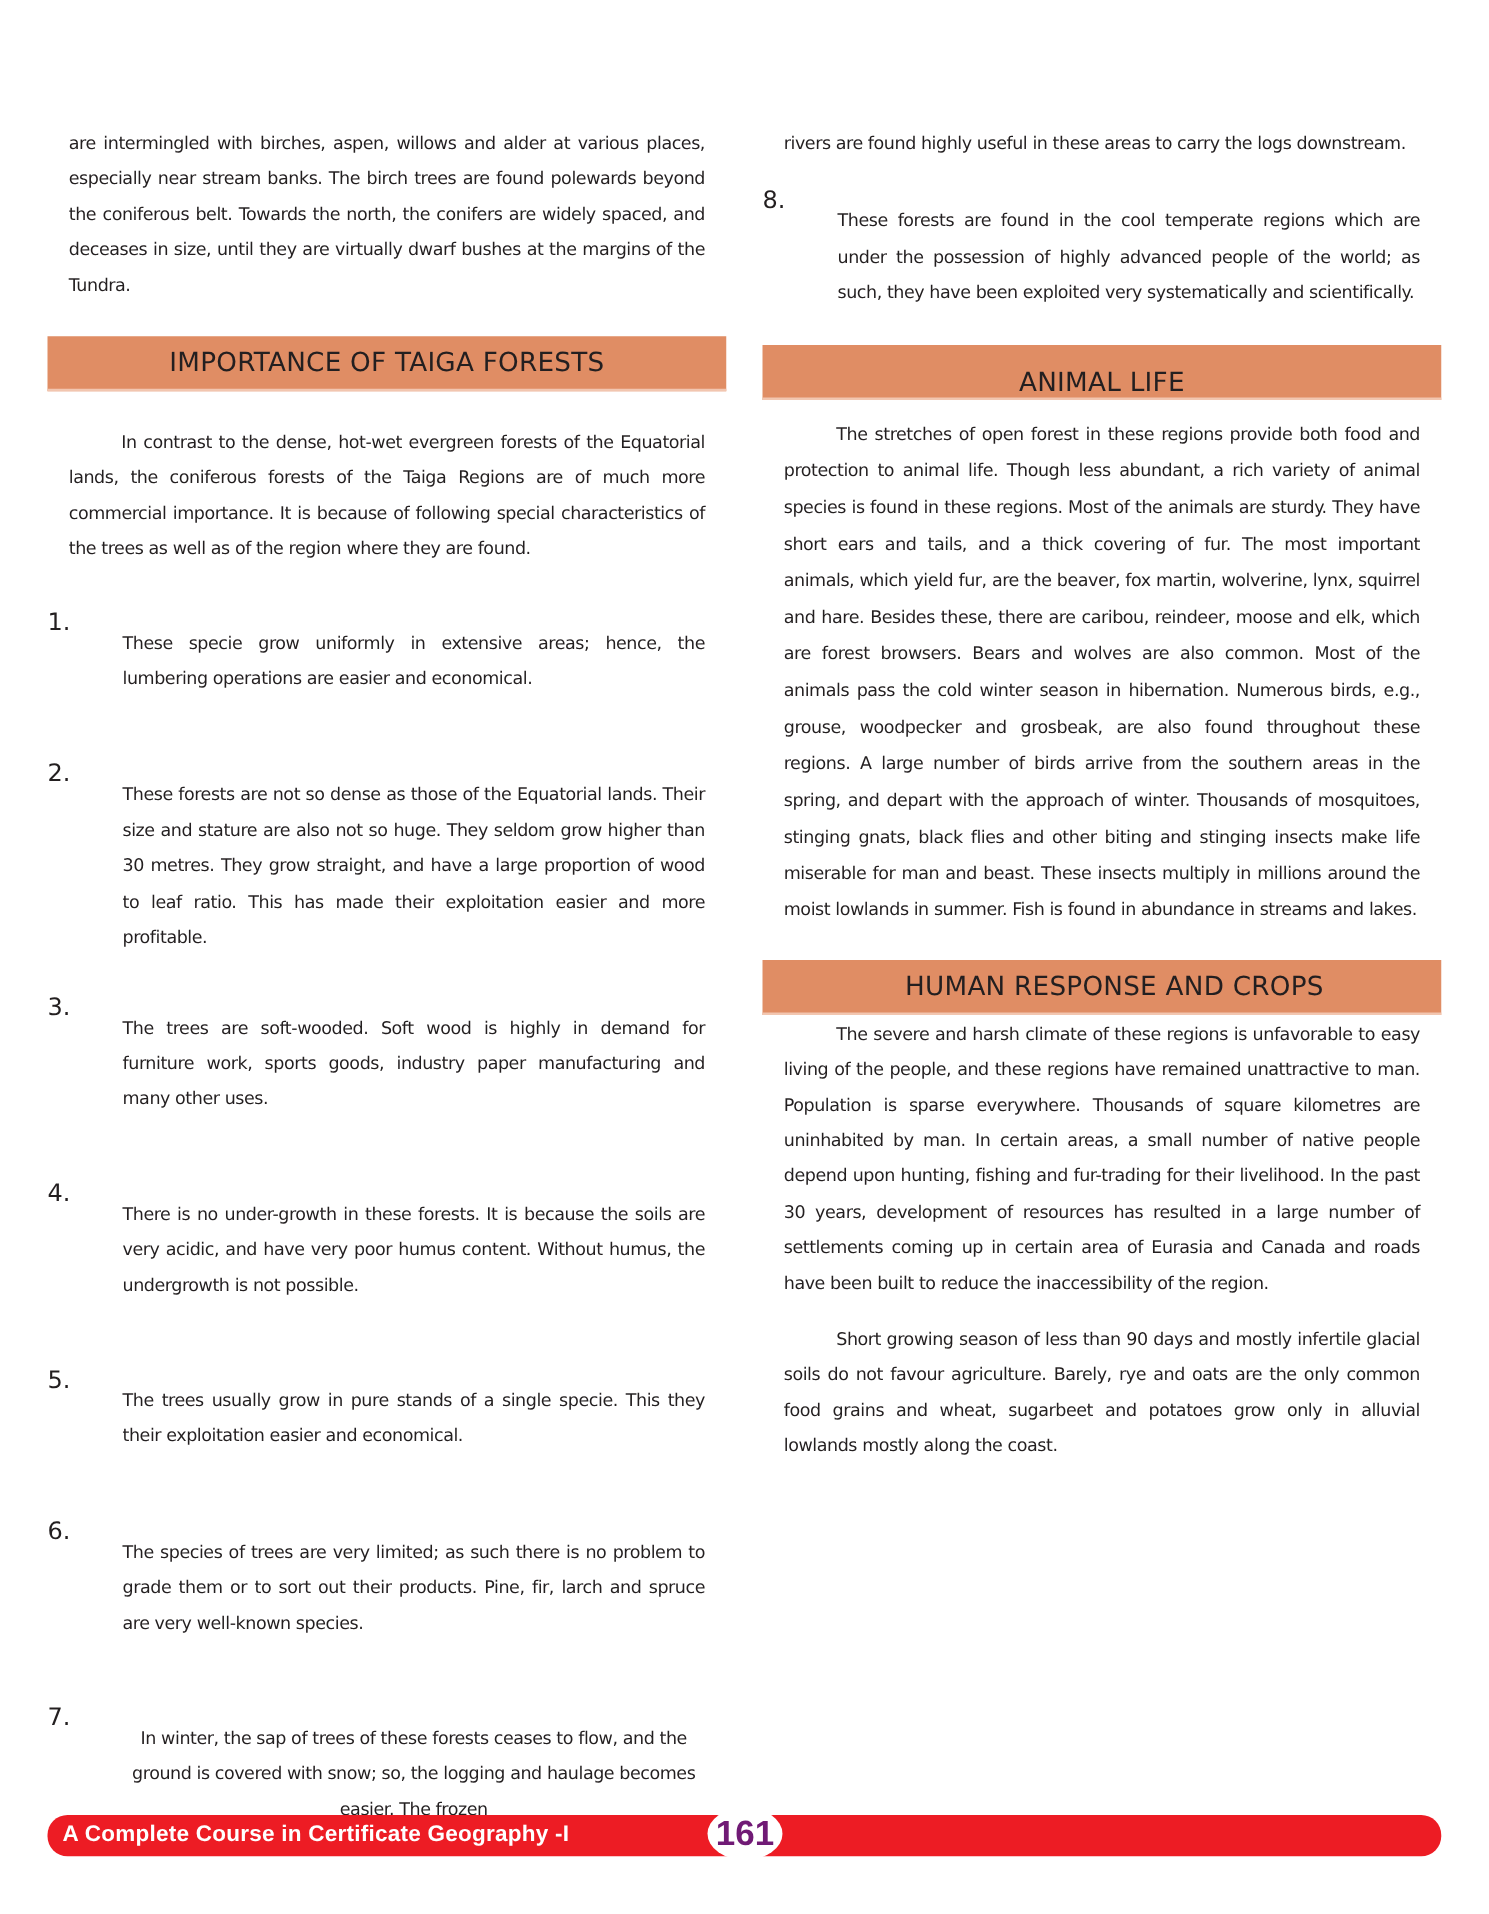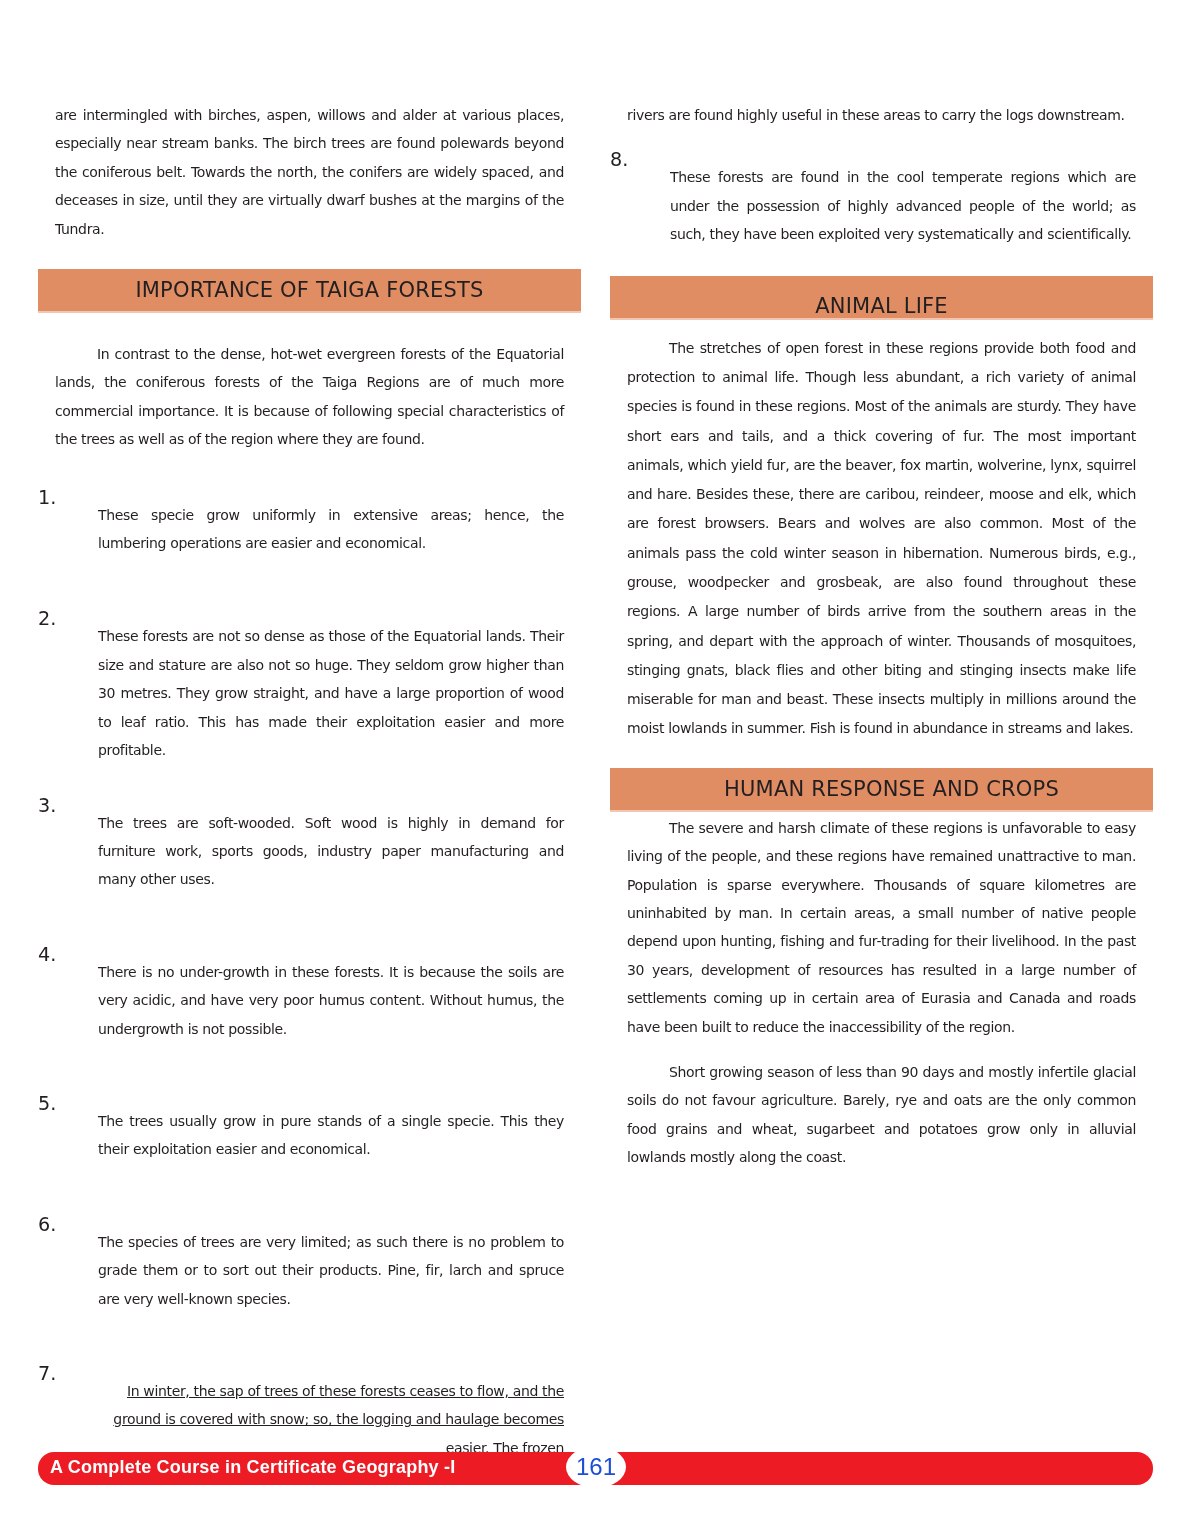--- a/index.html
+++ b/index.html
@@ -24,21 +24,21 @@
       position: absolute; left: 38px; top: 1452px; width: 1115px; height: 33px;
       background: #ed1c24; border-radius: 16px;
     }
     .footer-title {
       position: absolute; left: 12px; top: 5px; color: #fff; font-weight: bold;
       font-family: "Liberation Sans", sans-serif; font-size: 18px; letter-spacing: 0.2px;
     }
     .page-num {
       position: absolute; left: 528px; top: -6px; width: 60px; height: 42px; background: #fff;
       border-radius: 50%; display: flex; align-items: center; justify-content: center;
-      font-weight: normal; font-family: "Liberation Sans", sans-serif; font-size: 24px; color: #1d4ed8;
+      font-weight: bold; font-family: "Liberation Sans", sans-serif; font-size: 28px; color: #701a75;
     }
   </style>
 </head>
 <body>
 
 <div class="col col-left">
   <p>are intermingled with birches, aspen, willows and alder at various places, especially near stream banks. The birch trees are found polewards beyond the coniferous belt. Towards the north, the conifers are widely spaced, and deceases in size, until they are virtually dwarf bushes at the margins of the Tundra.</p>
 
   <div class="hbar" style="margin-top:26px;">
     <span>IMPORTANCE OF TAIGA FORESTS</span>
@@ -65,21 +65,21 @@
   <div class="li" style="margin-top:30px;">
     <span class="li-num">5.</span>
     <span class="li-text">The trees usually grow in pure stands of a single specie. This they their exploitation easier and economical.</span>
   </div>
   <div class="li" style="margin-top:30px;">
     <span class="li-num">6.</span>
     <span class="li-text">The species of trees are very limited; as such there is no problem to grade them or to sort out their products. Pine, fir, larch and spruce are very well-known species.</span>
   </div>
   <div class="li" style="margin-top:30px;">
     <span class="li-num">7.</span>
-    <span class="li-text" style="text-align:right;text-decoration:underline;">In winter, the sap of trees of these forests ceases to flow, and the ground is covered with snow; so, the logging and haulage becomes easier. The frozen</span>
+    <span class="li-text" style="text-align:center;">In winter, the sap of trees of these forests ceases to flow, and the ground is covered with snow; so, the logging and haulage becomes easier. The frozen</span>
   </div>
 </div>
 
 <div class="col col-right">
   <p style="text-align:left;">rivers are found highly useful in these areas to carry the logs downstream.</p>
 
   <div class="li" style="margin-top:16px;">
     <span class="li-num">8.</span>
     <span class="li-text">These forests are found in the cool temperate regions which are under the possession of highly advanced people of the world; as such, they have been exploited very systematically and scientifically.</span>
   </div>

